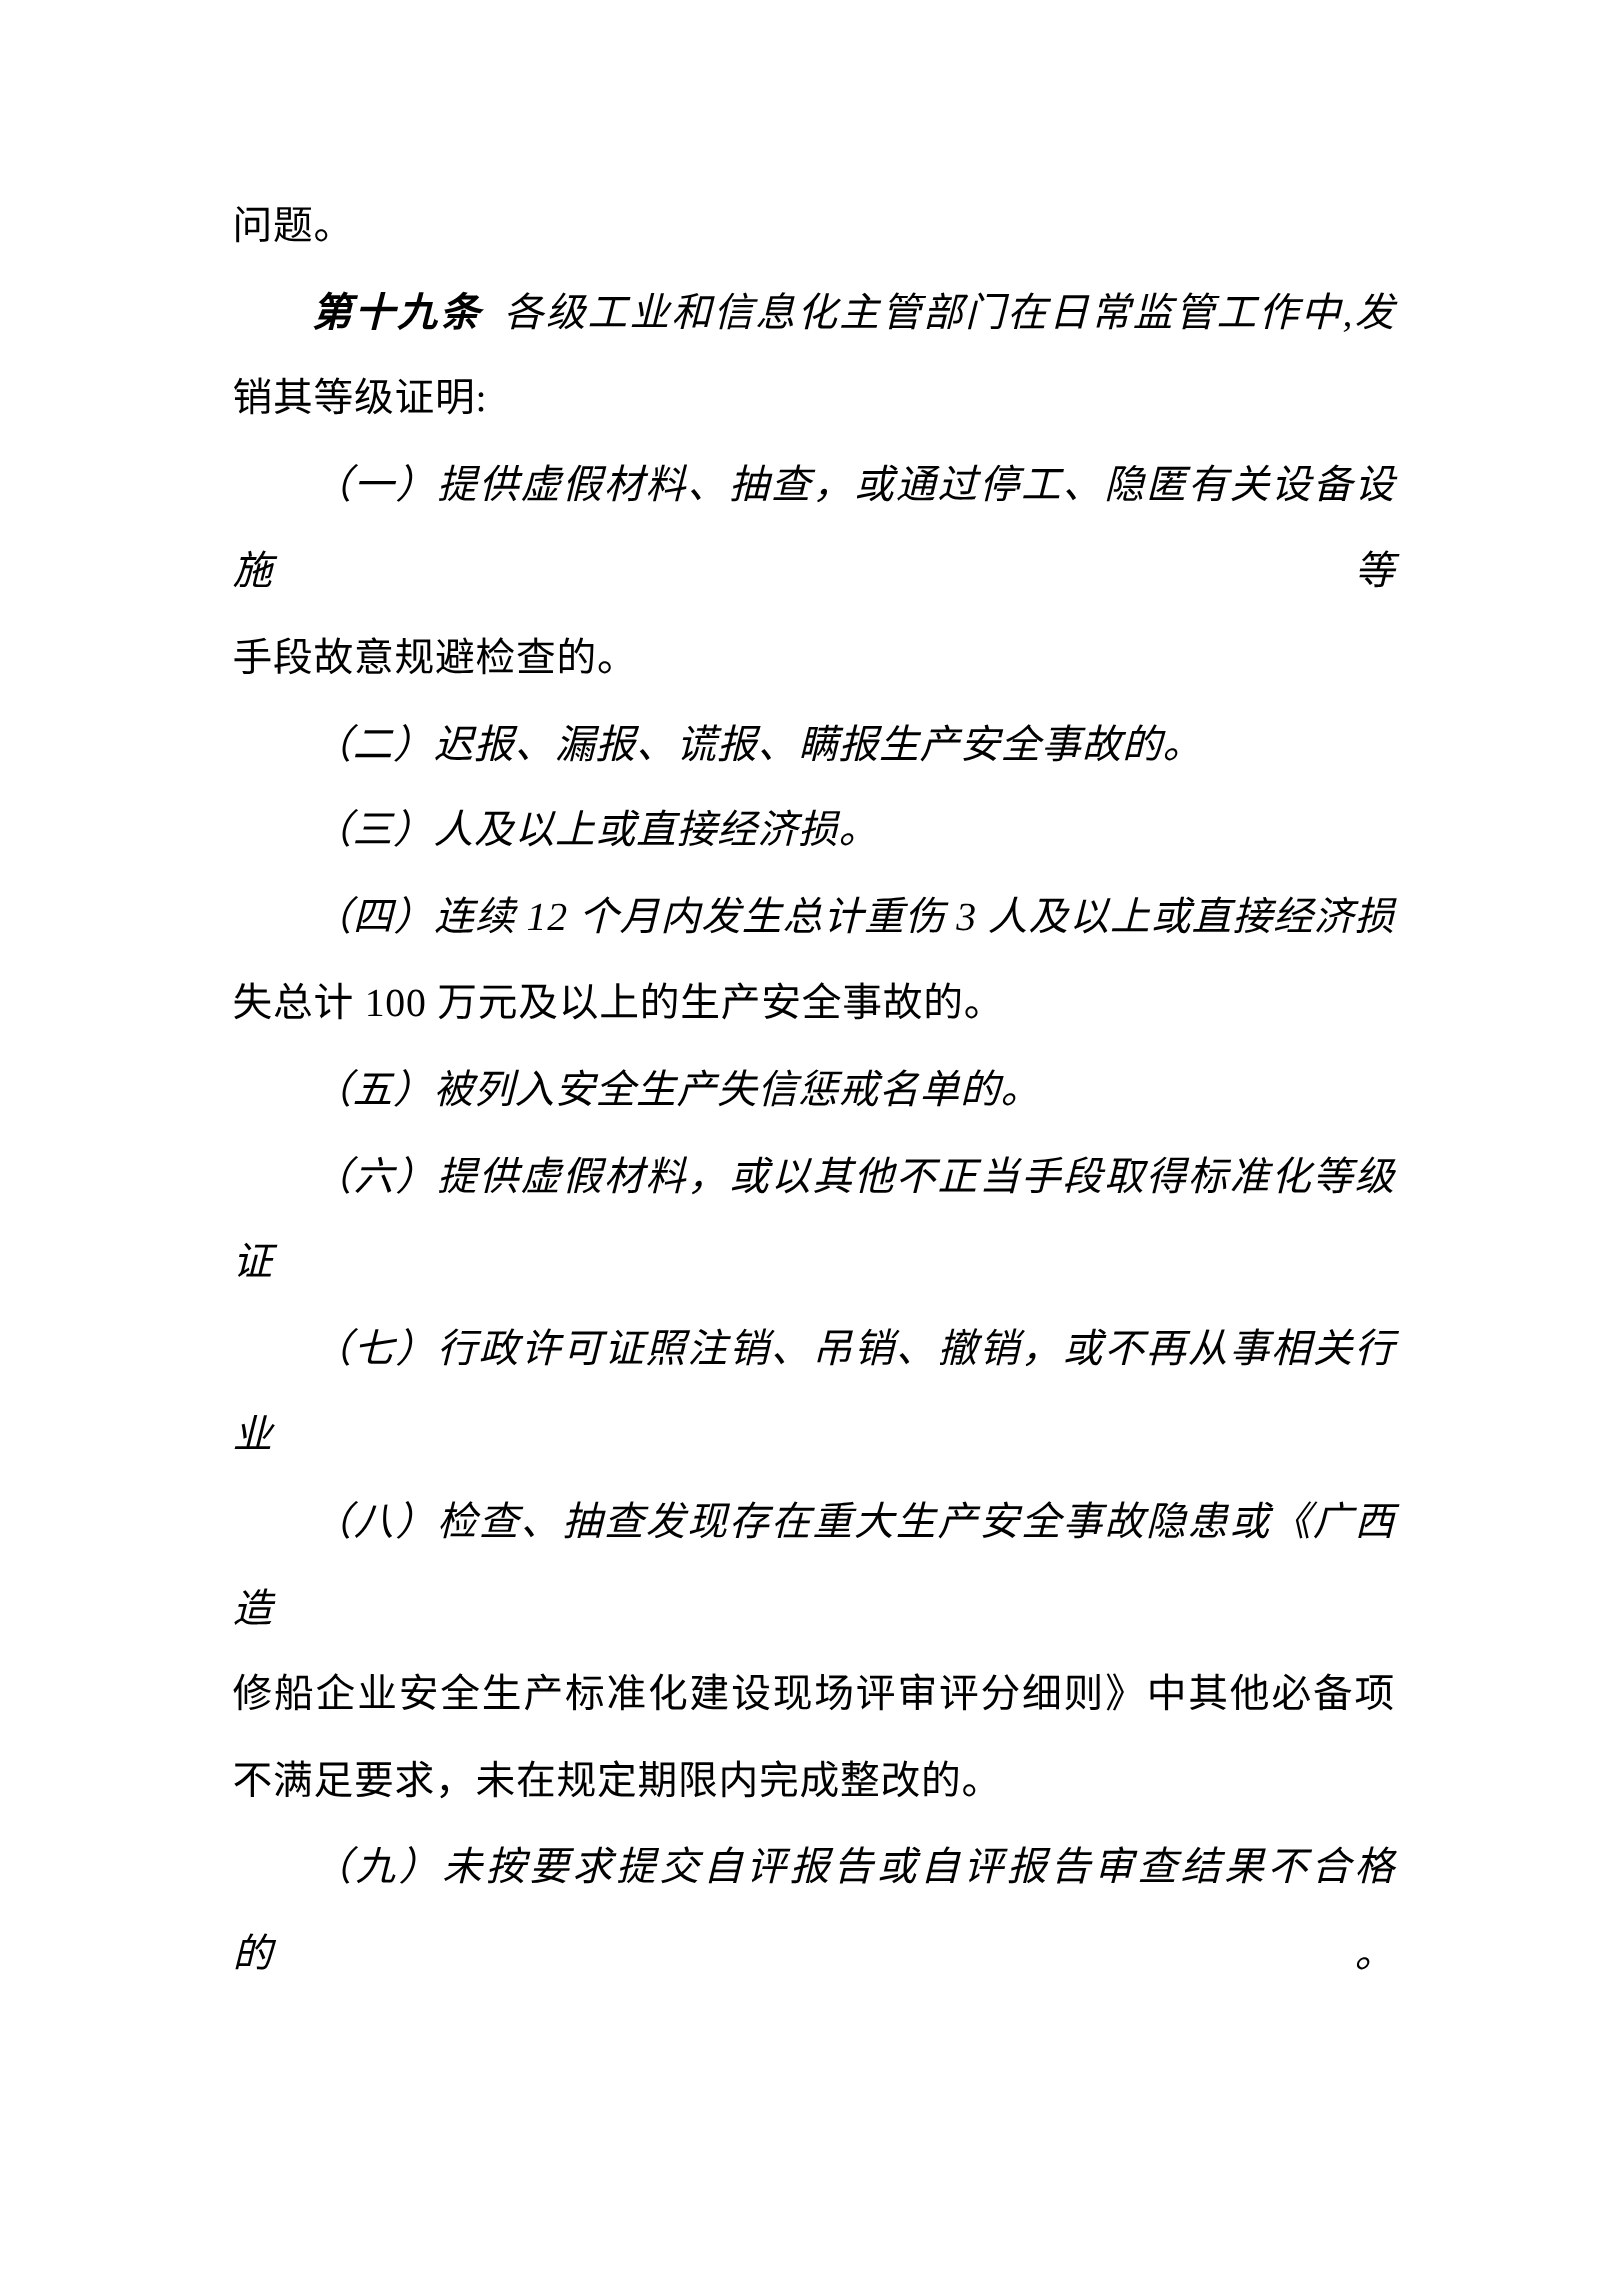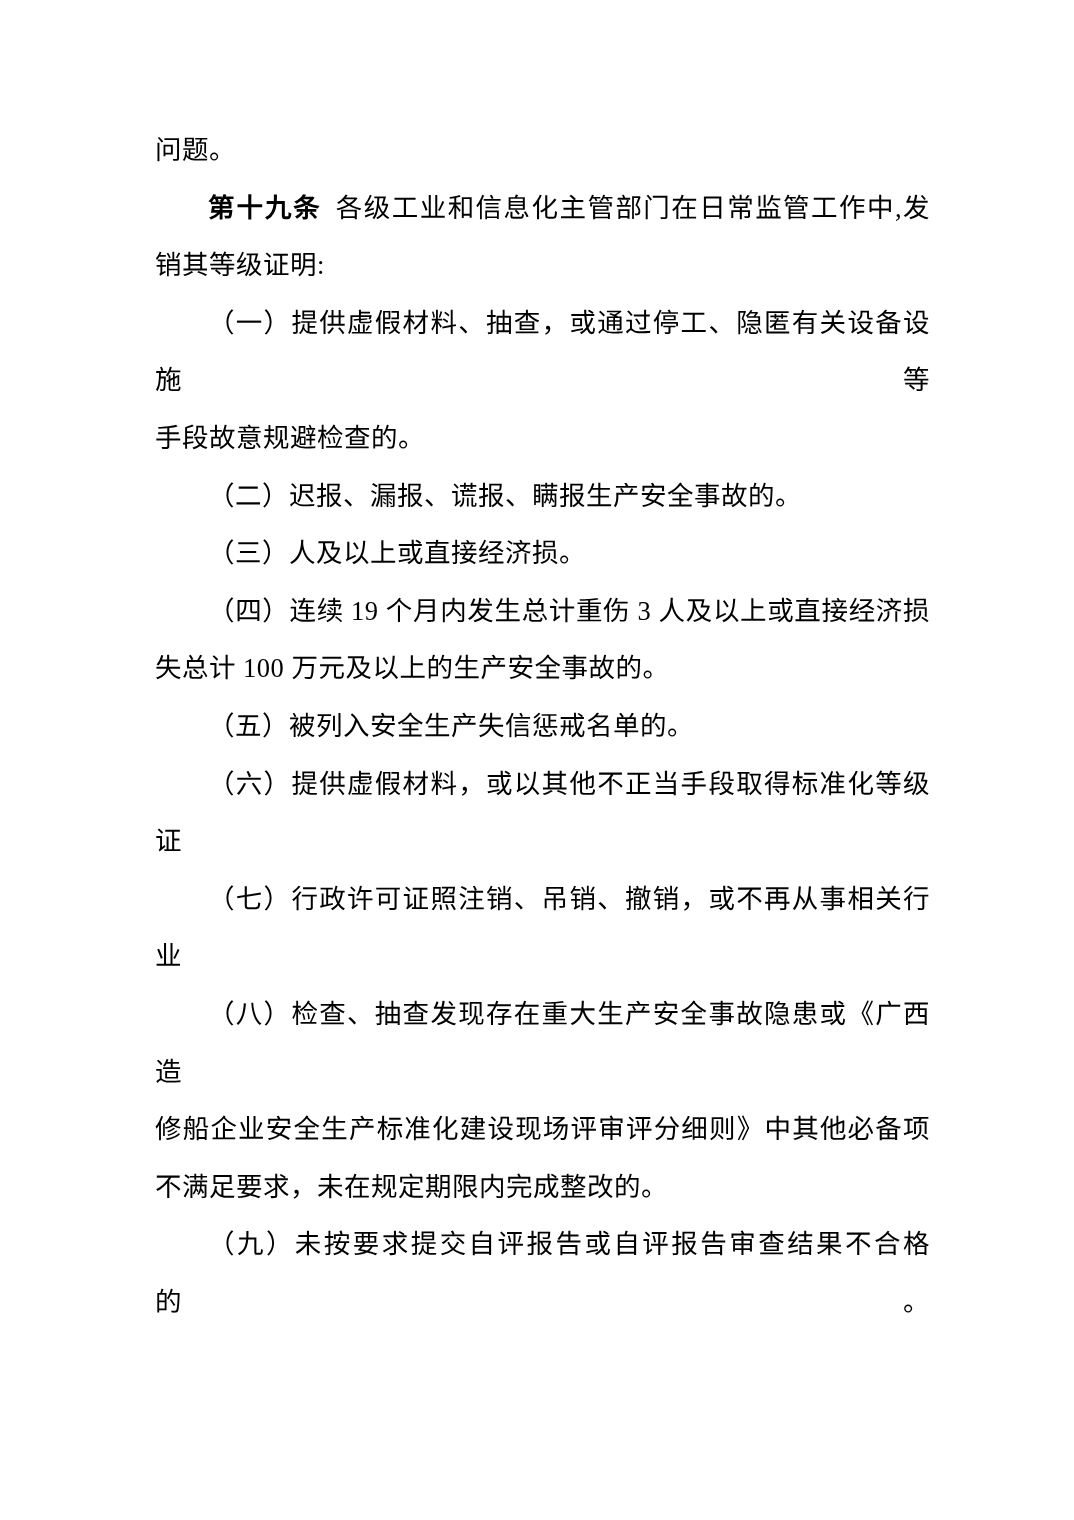--- a/index.html
+++ b/index.html
@@ -22,41 +22,41 @@
     line-height: 57.6px;
     white-space: nowrap;
     text-align: left;
     letter-spacing: 0.5px;
   }
   .line.justify {
     text-align: justify;
     text-align-last: justify;
     white-space: normal;
   }
-  .line.indent { text-indent: 53px; }
+  .line.indent { text-indent: 53px; font-style: italic; }
   .article-heading {
     font-family: "Liberation Sans", "DejaVu Sans", sans-serif;
     font-weight: 700;
     margin-right: 14px;
     letter-spacing: 1px;
   }
 </style>
 </head>
 <body>
 
 <div class="page">
   <main class="body-text">
       <div class="line">问题。</div>
       <div class="line justify indent"><span class="article-heading">第十九条</span>各级工业和信息化主管部门在日常监管工作中,发</div>
       <div class="line">销其等级证明:</div>
       <div class="line justify indent">（一）提供虚假材料、抽查，或通过停工、隐匿有关设备设施等</div>
       <div class="line">手段故意规避检查的。</div>
       <div class="line indent">（二）迟报、漏报、谎报、瞒报生产安全事故的。</div>
       <div class="line indent">（三）人及以上或直接经济损。</div>
-      <div class="line justify indent">（四）连续 19 个月内发生总计重伤 3 人及以上或直接经济损</div>
+      <div class="line justify indent">（四）连续 12 个月内发生总计重伤 3 人及以上或直接经济损</div>
       <div class="line">失总计 100 万元及以上的生产安全事故的。</div>
       <div class="line indent">（五）被列入安全生产失信惩戒名单的。</div>
       <div class="line justify indent">（六）提供虚假材料，或以其他不正当手段取得标准化等级证</div>
       <div class="line justify indent">（七）行政许可证照注销、吊销、撤销，或不再从事相关行业</div>
       <div class="line justify indent">（八）检查、抽查发现存在重大生产安全事故隐患或《广西造</div>
       <div class="line justify">修船企业安全生产标准化建设现场评审评分细则》中其他必备项</div>
       <div class="line">不满足要求，未在规定期限内完成整改的。</div>
       <div class="line justify indent">（九）未按要求提交自评报告或自评报告审查结果不合格的。</div>
     </main>
 

